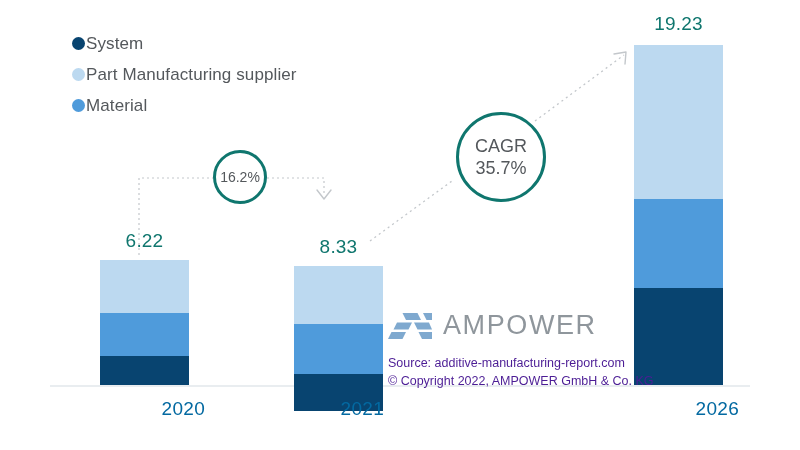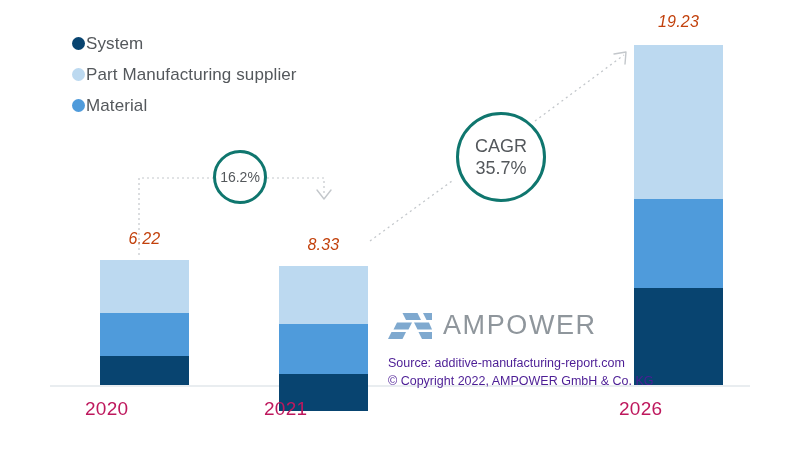--- a/index.html
+++ b/index.html
@@ -58,32 +58,31 @@
     position: absolute;
     bottom: 65px; 
   }
   .seg {
     width: 100%;
   }
   .bar-value {
     position: absolute;
     width: 100%;
     text-align: center;
-    font-size: 16px;
-    color: #c2410c;
+    font-size: 19px;
+    color: #0f766e;
     letter-spacing: 0.2px;
-    font-style: italic;
   }
   .x-label {
     position: absolute;
     top: 398px;
     width: 120px;
-    text-align: left;
+    text-align: right;
     font-size: 19px;
-    color: #be185d;
+    color: #0369a1;
     letter-spacing: 0.3px;
   }
 
   
   .anno-circle {
     position: absolute;
     border-radius: 50%;
     border: 3px solid #0f766e;
     background: #ffffff;
     display: flex;
@@ -177,21 +176,21 @@
   <div class="baseline"></div>
 
   <div class="bar" style="left:100px; width:89px; height:125px;">
     <div class="bar-value" style="top:-30px;">6.22</div>
     <div class="seg" style="height:53px; background:#bcd9f0;"></div>
     <div class="seg" style="height:43px; background:#4f9bdb;"></div>
     <div class="seg" style="height:29px; background:#084470;"></div>
   </div>
   <div class="x-label" style="left:85px;">2020</div>
 
-  <div class="bar" style="left:279px; width:89px; height:119px;">
+  <div class="bar" style="left:294px; width:89px; height:119px;">
     <div class="bar-value" style="top:-30px;">8.33</div>
     <div class="seg" style="height:58px; background:#bcd9f0;"></div>
     <div class="seg" style="height:50px; background:#4f9bdb;"></div>
     <div class="seg" style="height:37px; background:#084470;"></div>
   </div>
   <div class="x-label" style="left:264px;">2021</div>
 
   <div class="bar" style="left:634px; width:89px; height:340px;">
     <div class="bar-value" style="top:-32px;">19.23</div>
     <div class="seg" style="height:154px; background:#bcd9f0;"></div>

